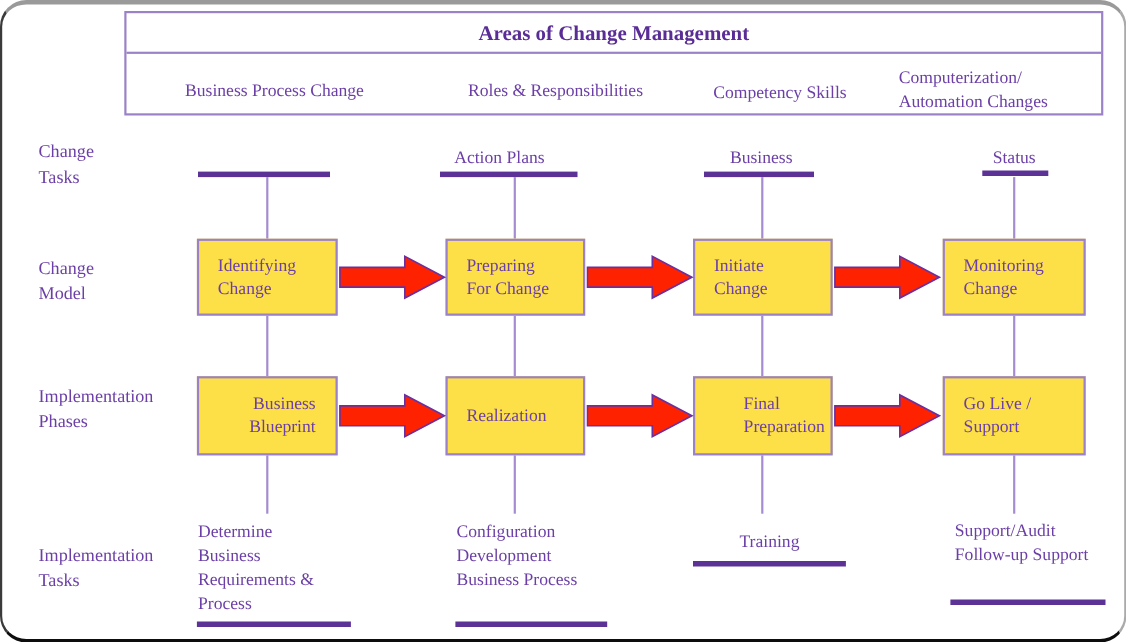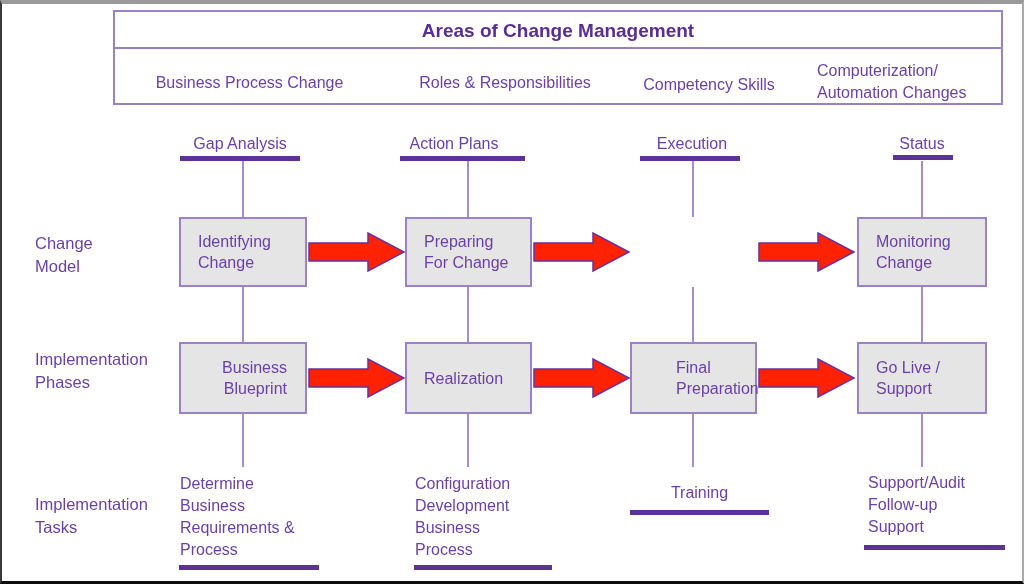--- a/index.html
+++ b/index.html
@@ -7,81 +7,84 @@
     --title-purple:#5A2D96;
     --bar-purple:#5C3296;
     --border-purple:#9B82C8;
     --line-purple:#A58CD0;
     --arrow-red:#FF2200;
     --arrow-outline:#6A30A0;
   }
   html,body{margin:0;padding:0;background:#fff;}
   .slide{
     position:relative;width:1024px;height:584px;background:#fff;
-    font-family:Liberation Sans, sans-serif;color:var(--text-purple);
+    font-family:Liberation Serif, serif;color:var(--text-purple);
     box-sizing:border-box;overflow:hidden;
     border-top:4px solid #9a9a9a;border-left:2px solid #3a3a3a;
-    border-right:2px solid #aaaaaa;border-bottom:3px solid #0d0d0d;
+    border-right:2px solid #aaaaaa;border-bottom:3px solid #0d0d0d;border-radius:24px;
   }
   .abs{position:absolute;}
   .hdr-box{left:111px;top:6px;width:886px;height:91px;border:2px solid var(--border-purple);}
   .hdr-title{position:absolute;left:0;right:0;top:8px;text-align:center;
     font-size:19px;font-weight:bold;color:var(--title-purple);}
   .hdr-divider{position:absolute;left:0;right:0;top:35px;height:2px;background:var(--border-purple);}
   .area-label{font-size:16px;line-height:22px;}
   .center{text-align:center;}
   .row-label{left:33px;font-size:16.5px;line-height:23px;width:min-content;white-space:normal;}
   .task-label{font-size:16px;line-height:20px;text-align:center;}
   .bar{background:var(--bar-purple);height:5px;}
   .vline{width:2px;background:var(--line-purple);}
   .node{
-    box-sizing:border-box;border:2px solid var(--border-purple);background:#e5e5e5;
+    box-sizing:border-box;border:2px solid var(--border-purple);background:#fde047;
     display:flex;align-items:center;padding-left:17px;padding-right:18px;
     font-size:16px;line-height:21px;
   }
   .impl-text{font-size:16px;line-height:22px;}
   .arrow svg{display:block;}
 </style>
 </head>
 <body>
 
 <div class="slide">
 
   <div class="abs hdr-box">
     <div class="hdr-title">Areas of Change Management</div>
     <div class="hdr-divider"></div>
   </div>
   <div class="abs area-label center" style="left:130px;top:68px;width:235px;">Business Process Change</div>
   <div class="abs area-label center" style="left:398px;top:68px;width:210px;">Roles &amp; Responsibilities</div>
   <div class="abs area-label center" style="left:612px;top:70px;width:190px;">Competency Skills</div>
   <div class="abs area-label" style="left:815px;top:56px;width:178px;">Computerization/ Automation Changes</div>
 
+  <div class="abs row-label" style="top:122px;">Change Tasks</div>
   <div class="abs row-label" style="top:228px;">Change Model</div>
   <div class="abs row-label" style="top:344px;">Implementation Phases</div>
   <div class="abs row-label" style="top:489px;">Implementation Tasks</div>
 
-  <div class="abs task-label" style="left:168px;top:130px;width:140px;">Gap Analysis</div>
   <div class="abs bar" style="left:178px;top:152px;width:120px;"></div>
   <div class="abs task-label" style="left:392px;top:130px;width:120px;">Action Plans</div>
   <div class="abs bar" style="left:398px;top:152px;width:125px;"></div>
-  <div class="abs task-label" style="left:630px;top:130px;width:120px;">Execution</div>
+  <div class="abs task-label" style="left:630px;top:130px;width:120px;">Business</div>
   <div class="abs bar" style="left:638px;top:152px;width:100px;"></div>
   <div class="abs task-label" style="left:860px;top:130px;width:120px;">Status</div>
   <div class="abs bar" style="left:891px;top:151px;width:60px;"></div>
 
   <div class="abs vline" style="left:240px;top:157px;height:56px;"></div>
   <div class="abs vline" style="left:465px;top:157px;height:56px;"></div>
   <div class="abs vline" style="left:690px;top:157px;height:56px;"></div>
   <div class="abs vline" style="left:919px;top:157px;height:56px;"></div>
 
   <div class="abs node" style="left:177px;top:213px;width:128px;height:70px;">
     <span>Identifying Change</span>
   </div>
   <div class="abs node" style="left:403px;top:213px;width:127px;height:70px;">
     <span>Preparing For Change</span>
+  </div>
+  <div class="abs node" style="left:628px;top:213px;width:127px;height:70px;">
+    <span>Initiate Change</span>
   </div>
   <div class="abs node" style="left:855px;top:213px;width:130px;height:70px;">
     <span>Monitoring Change</span>
   </div>
 
   <div class="abs arrow" style="left:306px;top:226px;">
     <svg width="98" height="44" viewBox="0 0 98 44">
         <polygon points="1,13 60,13 60,3 96,22 60,41 60,31 1,31" fill="#FF2200" stroke="#6A30A0" stroke-width="1.5"></polygon>
       </svg>
   </div>

